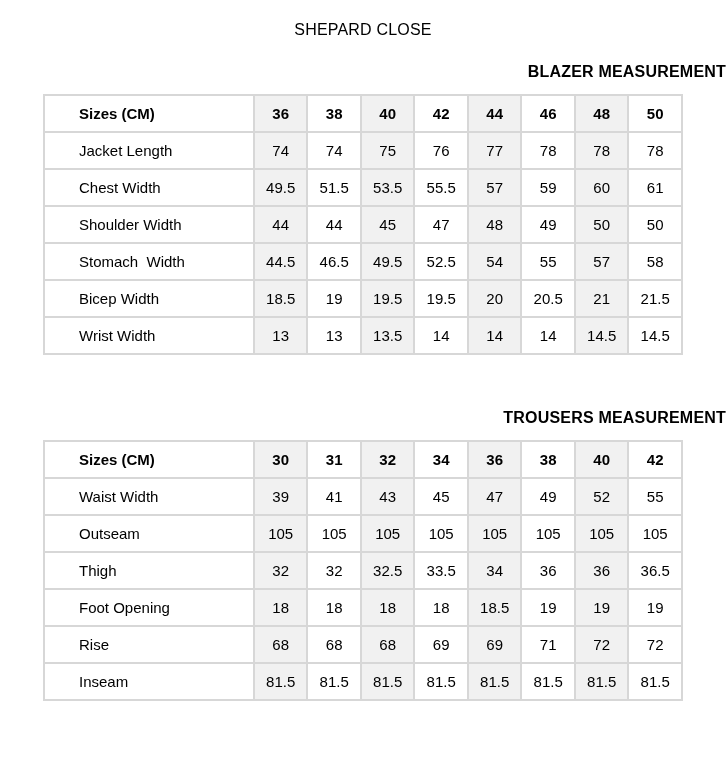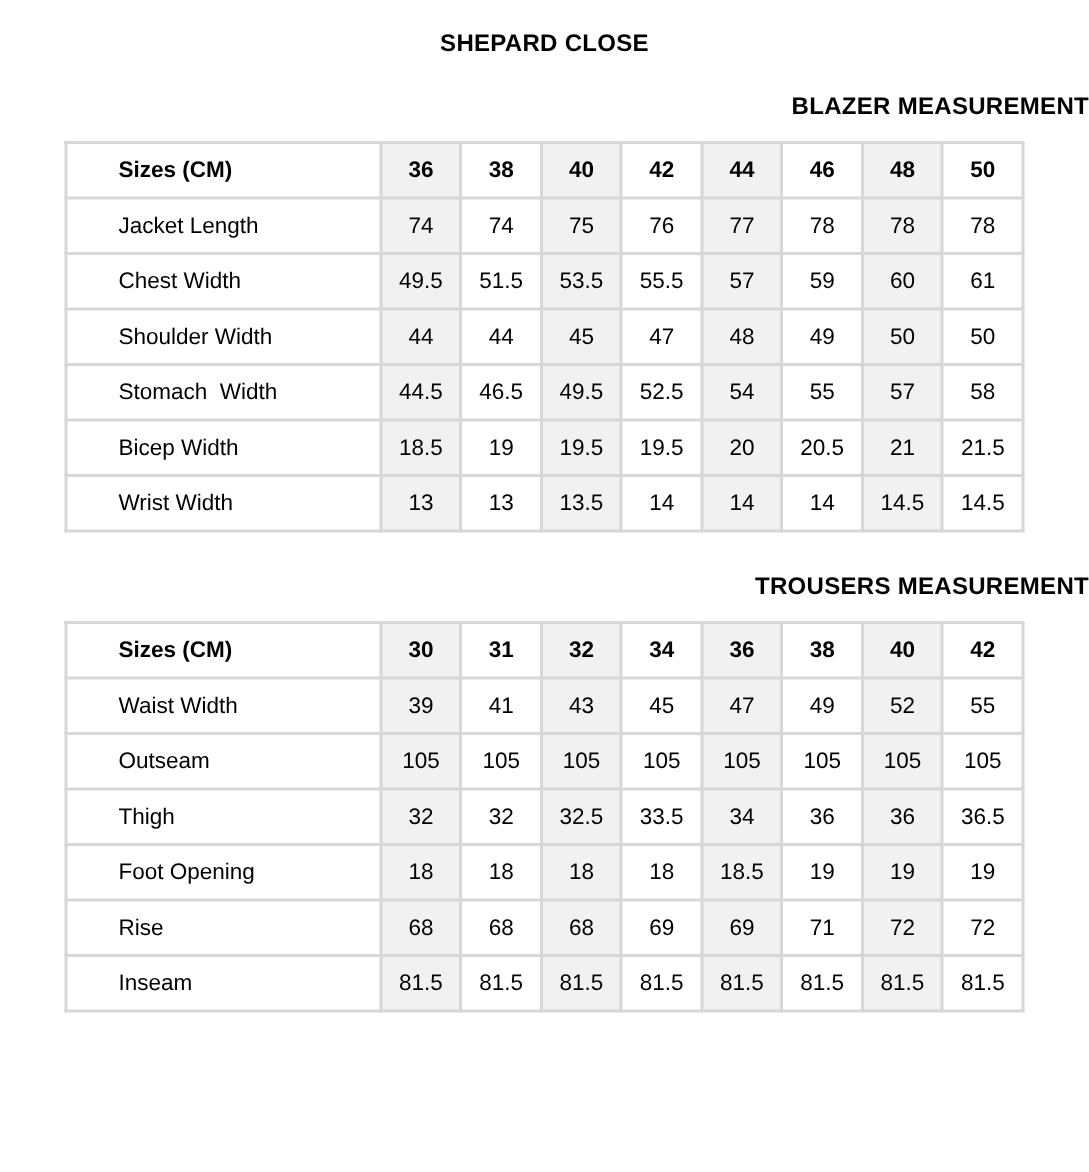--- a/index.html
+++ b/index.html
@@ -13,32 +13,32 @@
   .page {
     width: 726px;
     height: 781px;
     background: #ffffff;
     overflow: hidden;
   }
   .page-title {
     margin: 21px 0 0 0;
     text-align: center;
     font-size: 16px;
-    font-weight: bold;
+    font-weight: normal;
     letter-spacing: 0.2px;
   }
   .table-title {
     margin: 24px 0 13px 0;
     text-align: right;
     font-size: 16px;
     font-weight: bold;
     letter-spacing: 0.2px;
   }
   .table-title.second {
-    margin-top: 28px;
+    margin-top: 54px;
   }
   table.size-table {
     border-collapse: collapse;
     margin: 0 auto;
     table-layout: fixed;
     width: 640px;
     padding-left: 44px;
   }
   table.size-table th,
   table.size-table td {

